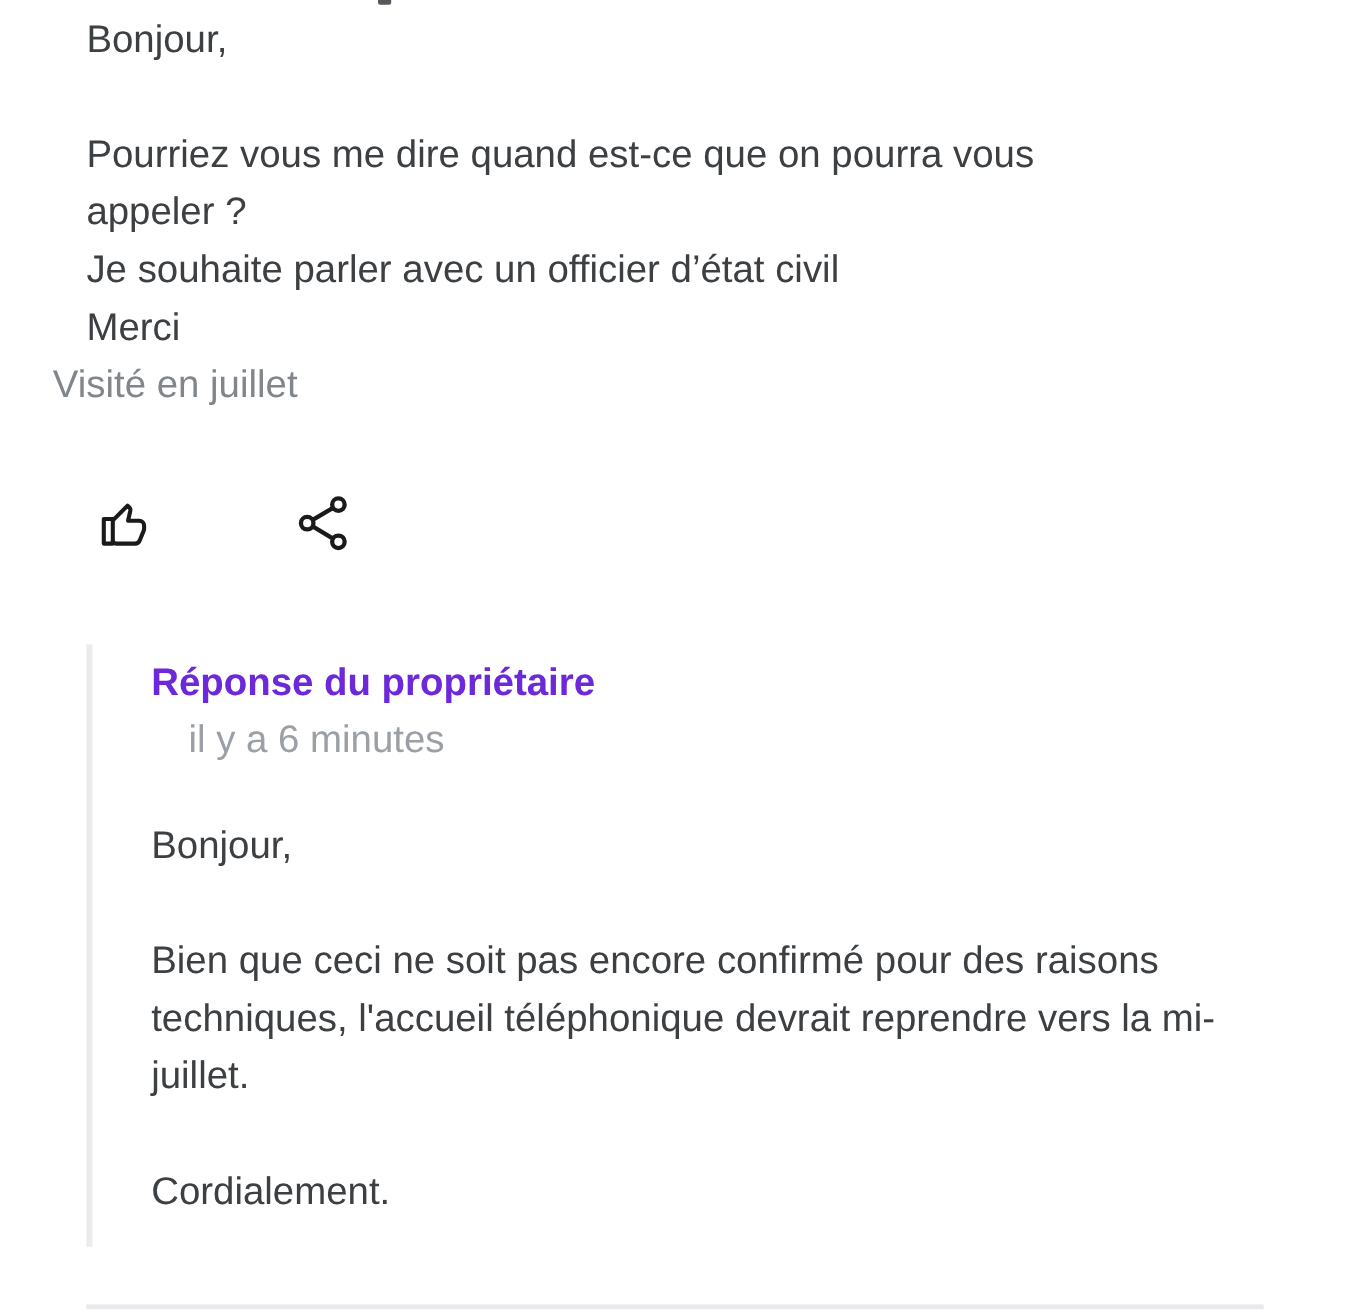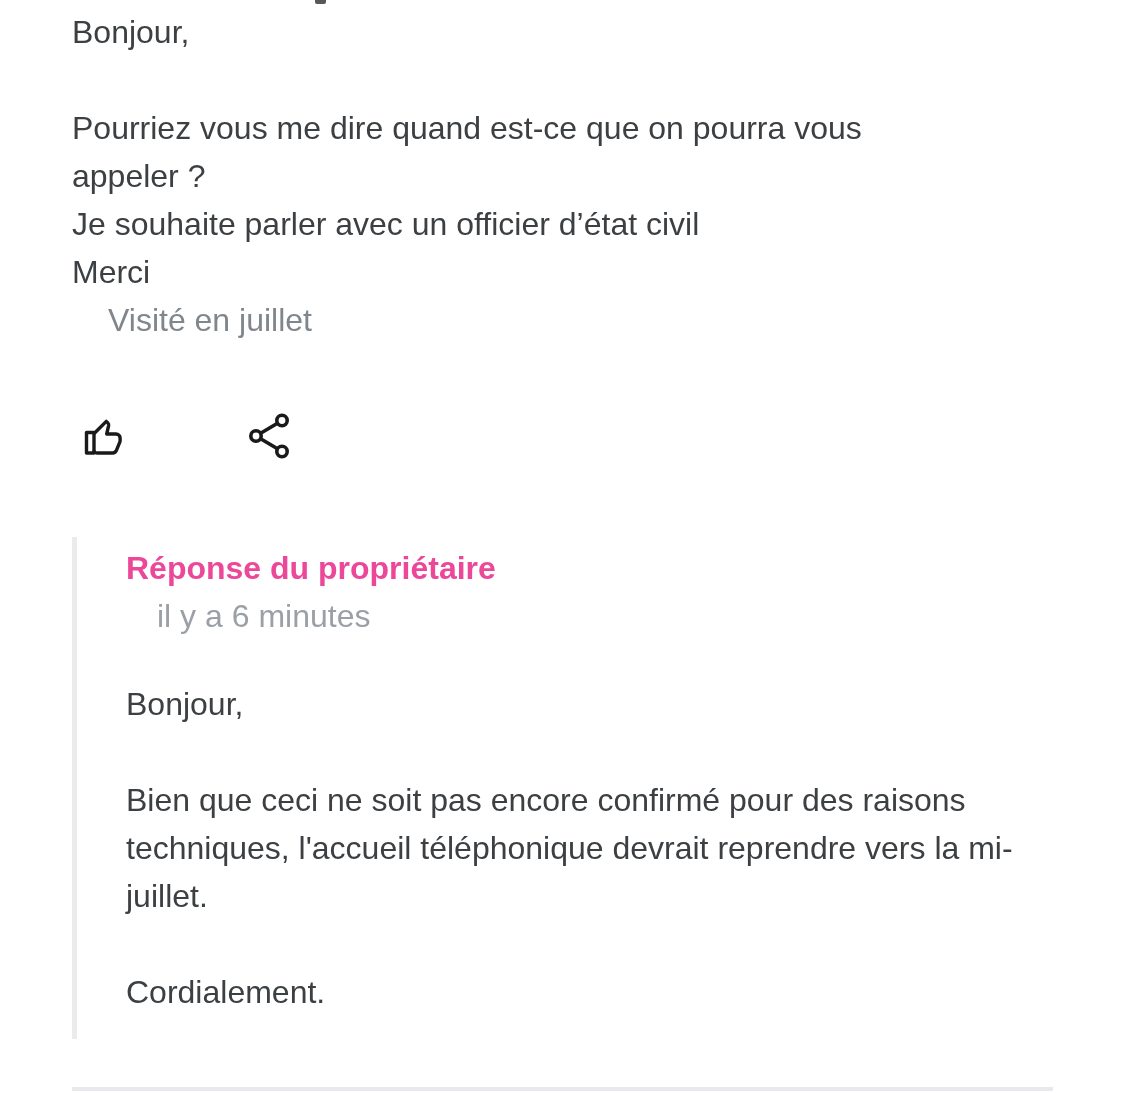--- a/index.html
+++ b/index.html
@@ -26,21 +26,21 @@
   }
   .review-body {
     margin: 8px 0 0 72px;
     width: 990px;
     font-size: 32px;
     line-height: 48px;
     white-space: pre-line;
     color: #3d4043;
   }
   .visit-info {
-    margin: 0 0 0 108px;
+    margin: 0 0 0 44px;
     width: 990px;
     font-size: 32px;
     line-height: 48px;
     color: #80868b;
   }
   .actions {
     margin: 68px 0 0 77px;
     height: 50px;
     display: flex;
     align-items: center;
@@ -59,21 +59,21 @@
   .owner-response {
     margin: 75px 0 0 72px;
     border-left: 5px solid #ebebeb;
     padding: 7px 0 23px 49px;
     width: 930px;
   }
   .or-title {
     font-size: 32px;
     line-height: 48px;
     font-weight: bold;
-    color: #ec4899;
+    color: #6d28d9;
   }
   .or-timestamp {
     font-size: 32px;
     line-height: 48px;
     color: #9aa0a6;
     margin-left: 31px;
   }
   .or-body {
     margin-top: 40px;
     font-size: 32px;

